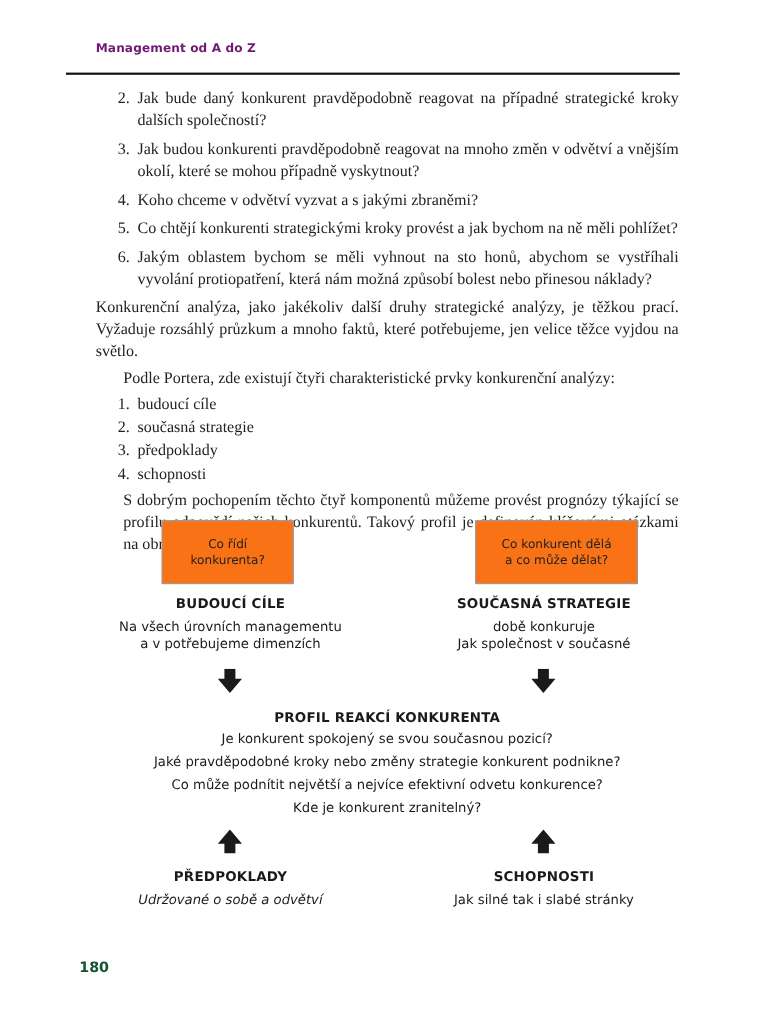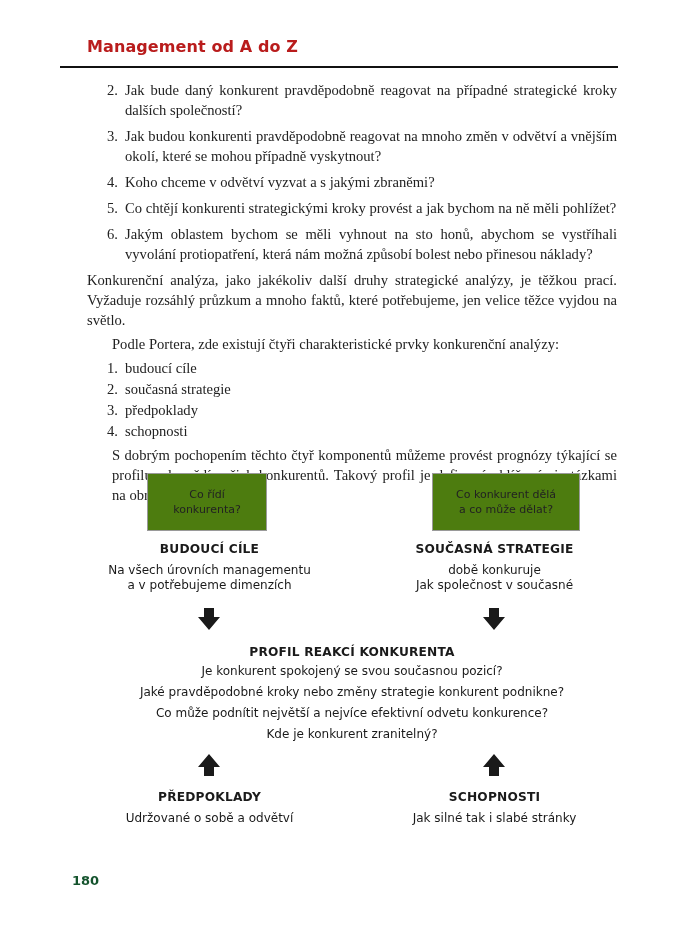--- a/index.html
+++ b/index.html
@@ -4,21 +4,21 @@
   <style>
     html, body { margin: 0; padding: 0; background: #ffffff; }
     body {
       width: 700px; height: 933px; position: relative; overflow: hidden;
       color: #1a1a1a;
     }
 
     .running-head {
       position: absolute; left: 87px; top: 37px;
       font-family: "DejaVu Sans", sans-serif; font-weight: bold;
-      font-size: 16px; letter-spacing: 0.1px; color: #b91c1c;
+      font-size: 11px; letter-spacing: 0.1px; color: #701a75;
     }
     .head-rule {
       position: absolute; left: 60px; top: 66px; width: 558px; height: 2px;
       background: #111;
     }
 
     .content {
       position: absolute; left: 87px; top: 80px; width: 530px;
       font-family: "Liberation Serif", serif; font-size: 14.6px;
       line-height: 20px; color: #222;
@@ -38,21 +38,21 @@
     .slist li { position: relative; padding-left: 38px; margin-bottom: 1px; }
     .slist li .num { position: absolute; left: 20px; top: 0; }
 
     
     .diagram {
       position: absolute; left: 87px; top: 470px; width: 530px; height: 370px;
       font-family: "DejaVu Sans", sans-serif; color: #1a1a1a;
     }
     .qbox {
       position: absolute; width: 120px; height: 58px;
-      background: #4d7c0f; border: 1px solid #9a9a9a;
+      background: #f97316; border: 1px solid #9a9a9a;
       display: flex; align-items: center; justify-content: center;
       text-align: center; font-size: 11px; line-height: 15px; color: #222;
       box-sizing: border-box;
     }
     .qbox span { display: block; }
     .node-title {
       position: absolute; text-align: center; font-weight: bold;
       font-size: 12.2px; letter-spacing: 0.2px;
     }
     .node-desc {
@@ -174,21 +174,21 @@
   </div>
 
   <svg class="arrow" style="left:111px; top:284px;" viewBox="0 0 22 22">
     <polygon points="11,0 22,13 16,13 16,22 6,22 6,13 0,13" fill="#1a1a1a"></polygon>
   </svg>
   <svg class="arrow" style="left:396px; top:284px;" viewBox="0 0 22 22">
     <polygon points="11,0 22,13 16,13 16,22 6,22 6,13 0,13" fill="#1a1a1a"></polygon>
   </svg>
 
   <div class="node-title" style="left:0; width:245px; top:320px;">PŘEDPOKLADY</div>
-  <div class="node-desc" style="left:0; width:245px; top:341px;">
+  <div class="node-desc" style="left:0; width:245px; top:341px;font-style:italic;">
     <span>Udržované o sobě a odvětví</span>
   </div>
 
   <div class="node-title" style="left:285px; width:245px; top:320px;">SCHOPNOSTI</div>
   <div class="node-desc" style="left:285px; width:245px; top:341px;">
     <span>Jak silné tak i slabé stránky</span>
   </div>
 </div>
 
 <div class="page-number">180</div>

